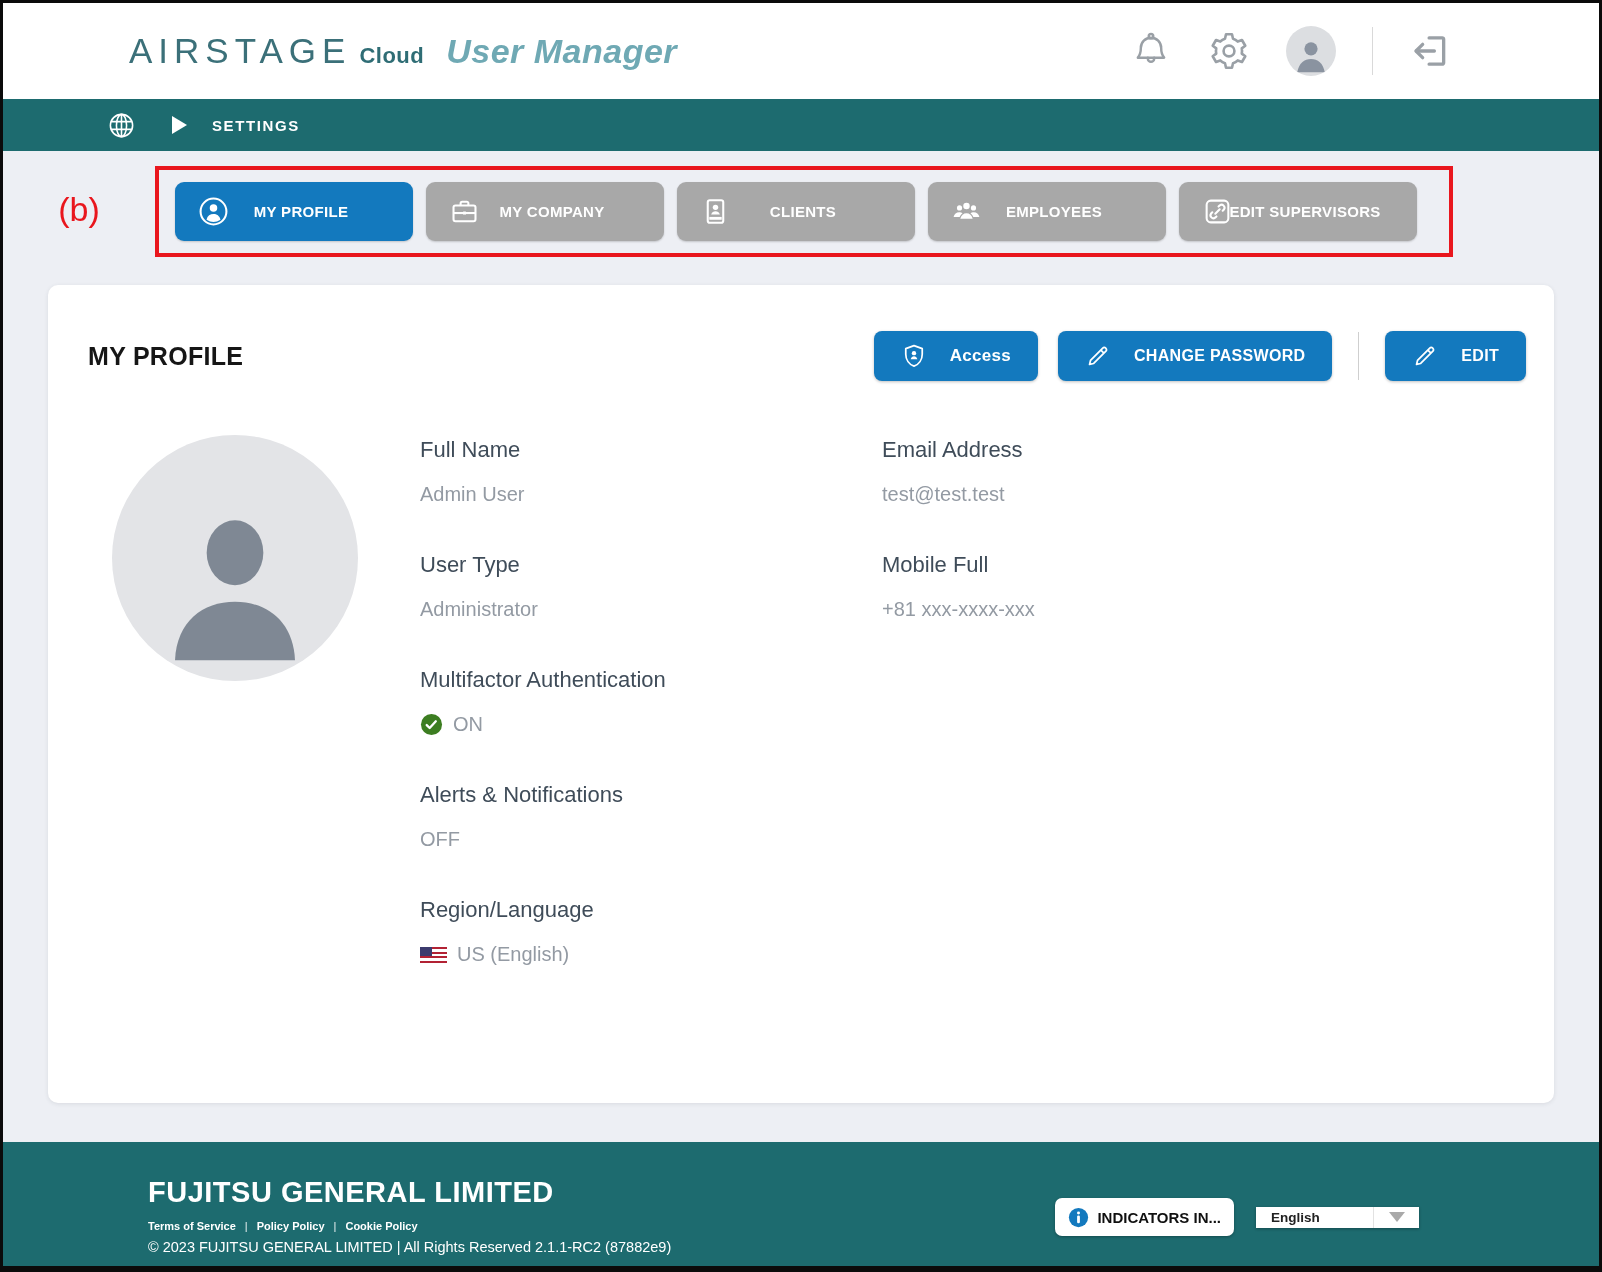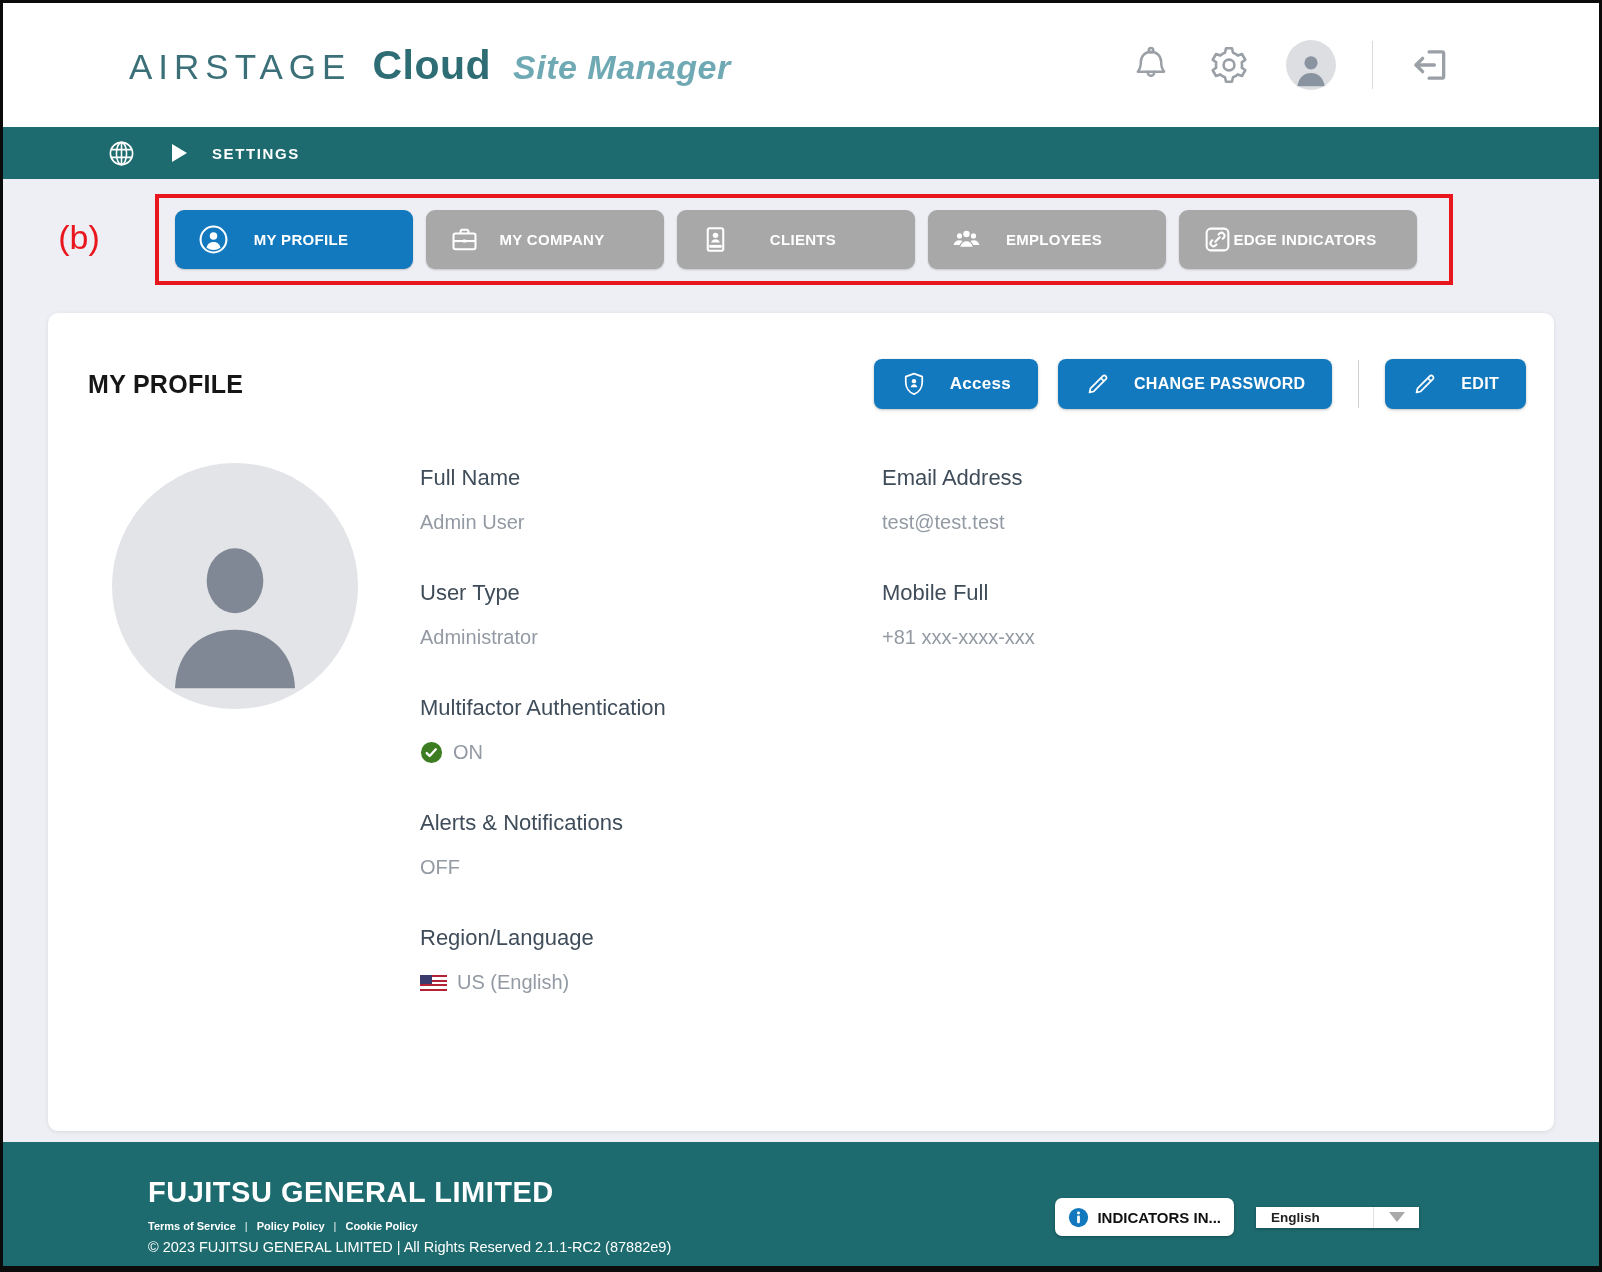--- a/index.html
+++ b/index.html
@@ -6,26 +6,26 @@
   body { margin: 0; background: #fff; font-family: "Liberation Sans", sans-serif; }
   .page {
     width: 1602px; height: 1272px;
     border: 3px solid #0b0b0b; border-bottom-width: 6px;
     display: flex; flex-direction: column;
     background: #edeff4; overflow: hidden;
   }
 
   
   .header {
-    height: 124px; background: #ffffff; flex: none;
+    height: 96px; background: #ffffff; flex: none;
     display: flex; align-items: center; padding: 0 148px 0 126px;
   }
   .logo { display: flex; align-items: baseline; }
   .logo-brand { font-size: 35px; font-weight: 500; letter-spacing: 6px; color: #3b7079; }
-  .logo-product { font-size: 41px; font-weight: 600; color: #2f6d75; margin-left: 21px; letter-spacing: 0.5px; }
+  .logo-product { font-size: 22px; font-weight: 600; color: #2f6d75; margin-left: 8px; letter-spacing: 0.5px; }
   .logo-suite { font-size: 34px; font-weight: 700; font-style: italic; color: #6fa9b4; margin-left: 22px; letter-spacing: 0.5px; }
   .header-icons { margin-left: auto; display: flex; align-items: center; gap: 36px; color: #9aa0a6; }
   .hicon { width: 42px; height: 42px; display: flex; align-items: center; justify-content: center; cursor: pointer; }
   .hicon svg { width: 100%; height: 100%; }
   .avatar-circle { width: 50px; height: 50px; border-radius: 50%; background: #dcdee1; display: flex; align-items: flex-end; justify-content: center; overflow: hidden; }
   .header-divider { width: 1px; height: 48px; background: #d9d9d9; }
 
   
   .navbar {
     height: 52px; background: #1d6b6f; flex: none;
@@ -106,21 +106,21 @@
 </style>
 </head>
 <body>
 
 <div class="page">
 
   <div class="header">
     <div class="logo">
       <span class="logo-brand">AIRSTAGE</span>
       <span class="logo-product">Cloud</span>
-      <span class="logo-suite">Site Manager</span>
+      <span class="logo-suite">User Manager</span>
     </div>
     <div class="header-icons">
       <span class="hicon">
         <svg viewBox="0 0 24 24" fill="none" stroke="currentColor" stroke-width="1.4" stroke-linecap="round" stroke-linejoin="round">
           <circle cx="12" cy="3.6" r="1.3"></circle>
           <path d="M6.2 10.2a5.8 5.8 0 1 1 11.6 0c0 3.6 1.1 4.9 1.7 5.6H4.5c.6-.7 1.7-2 1.7-5.6z"></path>
           <path d="M10.2 15.8v.6a1.8 1.8 0 0 0 3.6 0v-.6"></path>
         </svg>
       </span>
       <span class="hicon">
@@ -215,21 +215,21 @@
 
         <div class="tab tab-inactive">
           <span class="tab-icon">
             <svg viewBox="0 0 24 24" fill="none" stroke="#fff" stroke-width="1.6" stroke-linecap="round" stroke-linejoin="round">
               <rect x="3.6" y="3.6" width="16.8" height="16.8" rx="3.2"></rect>
               <path d="M10.3 13.7l3.4-3.4"></path>
               <path d="M12.8 8.2l1-1a2.3 2.3 0 0 1 3.2 3.2l-1 1"></path>
               <path d="M11.2 15.8l-1 1a2.3 2.3 0 0 1-3.2-3.2l1-1"></path>
             </svg>
           </span>
-          <span class="tab-label">EDGE INDICATORS</span>
+          <span class="tab-label">EDIT SUPERVISORS</span>
         </div>
 
       </div>
     </div>
 
     <div class="card">
       <div class="card-header">
         <span class="card-title">MY PROFILE</span>
         <div class="card-actions">
           <button class="btn-blue">

